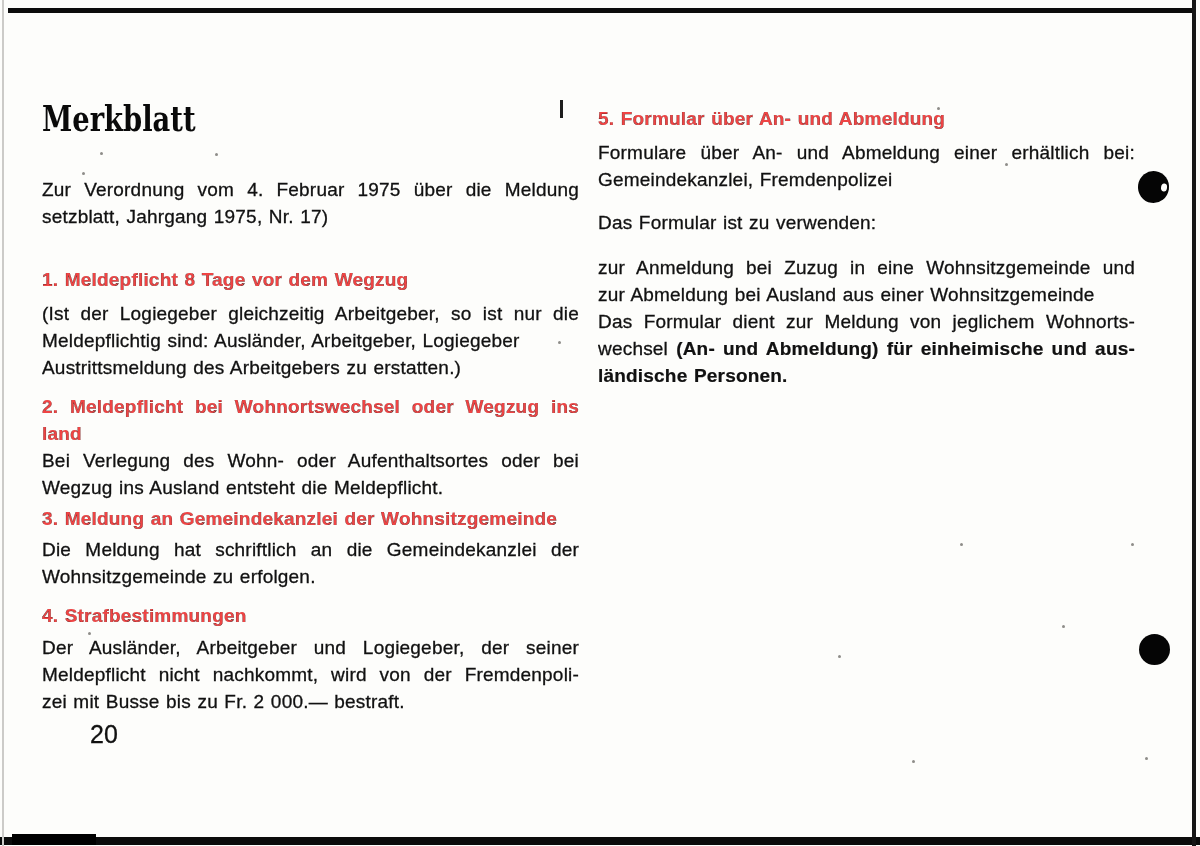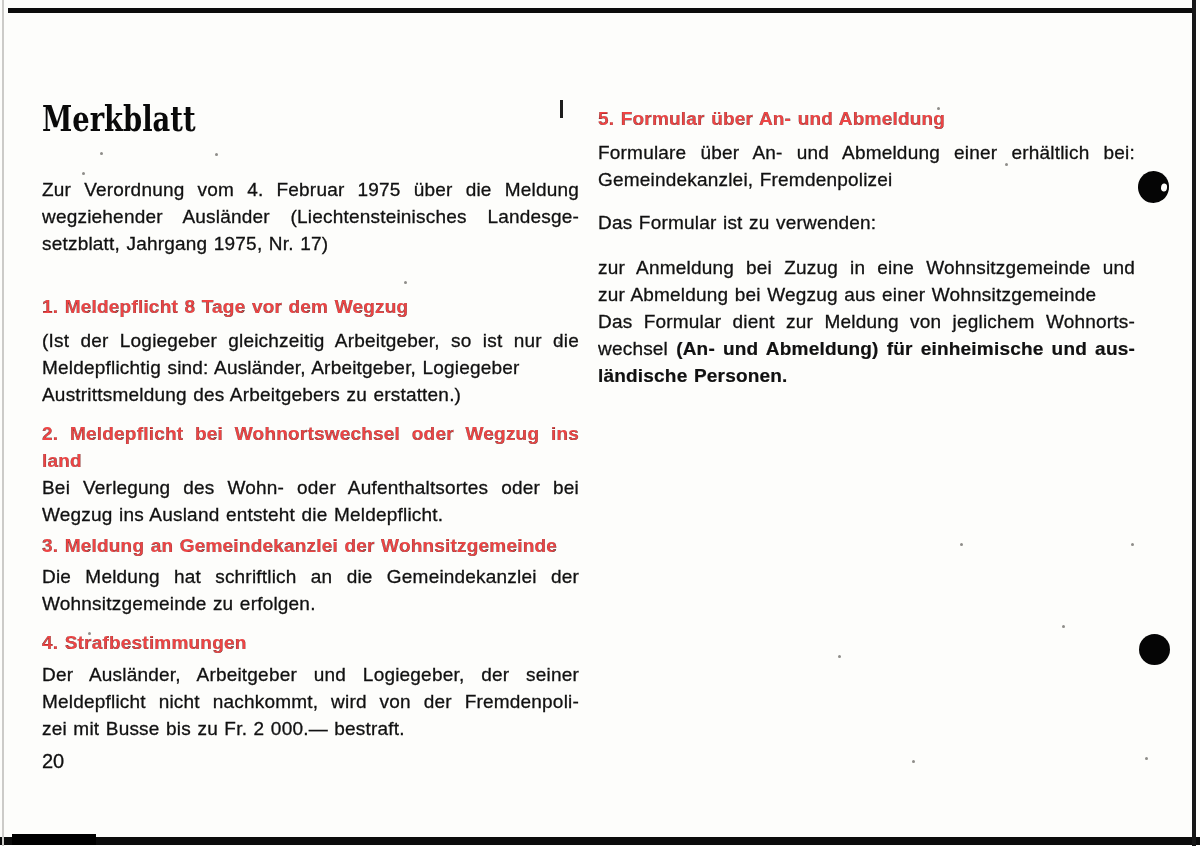--- a/index.html
+++ b/index.html
@@ -58,21 +58,21 @@
     text-align-last: justify;
     letter-spacing: 0.2px;
     word-spacing: 1px;
     -webkit-text-stroke: 0.3px #111;
   }
   .line.left { text-align-last: left; }
   .heading .line { font-weight: 700; -webkit-text-stroke: 0.2px #000; color:#ef4444; }
   .b { font-weight: 700; -webkit-text-stroke: 0.2px #000; }
 
   .pagenum {
-    font-size: 20px; line-height: 27px; font-weight: 400;
+    font-size: 25px; line-height: 27px; font-weight: 400; margin-left: 48px;
     -webkit-text-stroke: 0.3px #111;
   }
 </style>
 </head>
 <body>
 
 <div class="page">
 
   <div class="rule top"></div>
   <div class="rule bottom"></div>
@@ -99,21 +99,20 @@
   <div class="speck" style="left:960px;top:543px;"></div>
   <div class="speck" style="left:1131px;top:543px;"></div>
   <div class="speck" style="left:88px;top:632px;"></div>
   <div class="mark-v" style="left:560px;top:100px;width:3px;height:18px;"></div>
 
   <div class="col left-col">
     <h1 class="title">Merkblatt</h1>
 
     <div class="para" style="margin-top:38px">
         <div class="line"><span>Zur Verordnung vom 4. Februar 1975 über die Meldung</span></div>
-        <div class="line"><span>wegziehender Ausländer (Liechtensteinisches Landesge-</span></div>
         <div class="line left"><span>setzblatt, Jahrgang 1975, Nr. 17)</span></div>
       </div>
 
     <div class="heading" style="margin-top:36px">
         <div class="line left"><span>1. Meldepflicht 8 Tage vor dem Wegzug</span></div>
       </div>
     <div class="para" style="margin-top:7px">
         <div class="line"><span>(Ist der Logiegeber gleichzeitig Arbeitgeber, so ist nur die</span></div>
         <div class="line left"><span>Meldepflichtig sind: Ausländer, Arbeitgeber, Logiegeber</span></div>
         <div class="line left"><span>Austrittsmeldung des Arbeitgebers zu erstatten.)</span></div>
@@ -154,21 +153,21 @@
       </div>
     <div class="para" style="margin-top:7px">
         <div class="line"><span>Formulare über An- und Abmeldung einer erhältlich bei:</span></div>
         <div class="line left"><span>Gemeindekanzlei, Fremdenpolizei</span></div>
       </div>
     <div class="para" style="margin-top:16px">
         <div class="line left"><span>Das Formular ist zu verwenden:</span></div>
       </div>
     <div class="para" style="margin-top:18px">
         <div class="line"><span>zur Anmeldung bei Zuzug in eine Wohnsitzgemeinde und</span></div>
-        <div class="line left"><span>zur Abmeldung bei Wegzug aus einer Wohnsitzgemeinde</span></div>
+        <div class="line left"><span>zur Abmeldung bei Ausland aus einer Wohnsitzgemeinde</span></div>
       </div>
     <div class="para" style="margin-top:0px">
         <div class="line"><span>Das Formular dient zur Meldung von jeglichem Wohnorts-</span></div>
         <div class="line"><span>wechsel </span><span class="b">(An- und Abmeldung) für einheimische und aus-</span></div>
         <div class="line left"><span class="b">ländische Personen.</span></div>
       </div>
   </div>
 
 </div>
 

